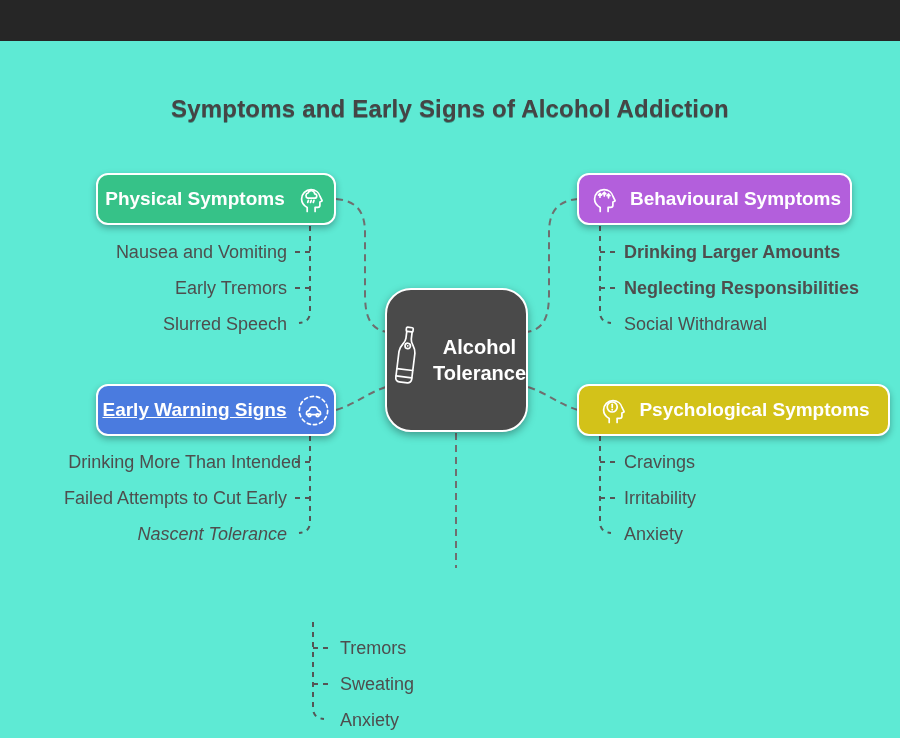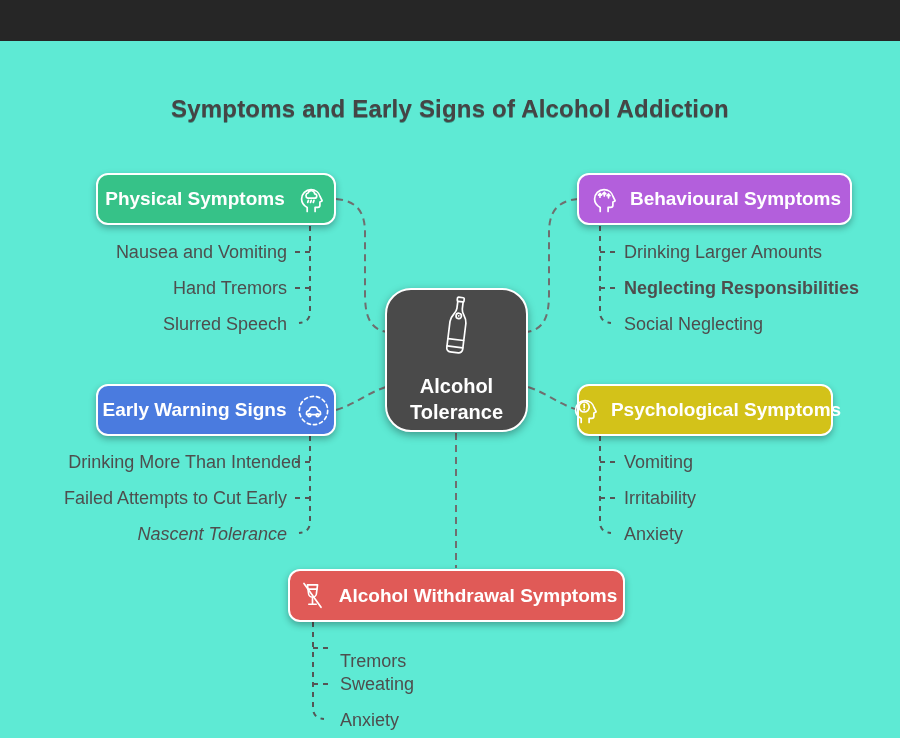--- a/index.html
+++ b/index.html
@@ -8,21 +8,21 @@
   .title{position:absolute;left:0;top:54px;width:100%;text-align:center;
          font-size:24px;font-weight:700;letter-spacing:.2px;
          text-shadow:0 1px 0 rgba(0,0,0,.35);}
   svg.connectors{position:absolute;left:0;top:0;}
   .branch-box{position:absolute;display:flex;align-items:center;justify-content:center;
               gap:10px;border:2px solid #fff;border-radius:12px;color:#fff;
               font-weight:700;font-size:19px;box-sizing:border-box;
               box-shadow:0 3px 7px rgba(0,0,0,.3);white-space:nowrap;}
   .branch-box svg{display:block;flex:0 0 auto;}
   .center-node{position:absolute;left:385px;top:247px;width:143px;height:144px;
-               border:2px solid #fff;border-radius:26px;display:flex;flex-direction:column;
+               border:2px solid #fff;border-radius:26px;display:flex;
                align-items:center;justify-content:center;gap:8px;color:#fff;
                box-sizing:border-box;box-shadow:0 3px 8px rgba(0,0,0,.35);}
   .center-label{font-size:20px;font-weight:700;text-align:center;line-height:1.3;}
   .bottle-wrap{display:block;transform:rotate(7deg);}
   .leaf{position:absolute;font-size:18px;font-weight:400;transform:translateY(-50%);
         white-space:nowrap;}
   .leaf.r{text-align:right;}
   .ic{stroke:#fff;fill:none;stroke-width:1.7;stroke-linecap:round;stroke-linejoin:round;}
 </style>
 </head>
@@ -93,71 +93,60 @@
   <div class="branch-box" style="left: 577px; top: 132px; width: 275px; height: 52px; background-color: rgb(179, 95, 220);">
     <span>
       <svg width="32" height="32" viewBox="0 0 32 32">
         <path class="ic" d="M12.2 28.5v-4.1C8.7 22.6 6.6 19.5 6.6 16c0-5.2 4.2-9.4 9.4-9.4 4.4 0 8.1 2.9 9.1 7l1.9 3.7c.2.4 0 .9-.4 1l-1.7.7v3.2c0 1.2-.9 2.1-2.1 2.1h-2.7v4.2"></path>
         <path class="ic" stroke-width="1.4" d="M12 14.2v-3.6m-1.5 1.5L12 10.4l1.5 1.7M16.3 13v-3.6m-1.5 1.5l1.5-1.7 1.5 1.7M20.5 14.8v-3.6M19 12.7l1.5-1.7 1.5 1.7"></path>
       </svg>
     </span>
     <span>Behavioural Symptoms</span>
   </div>
 
-  <div class="branch-box" style="left: 96px; top: 343px; width: 240px; height: 52px; background-color: rgb(74, 123, 223);">
+  <div class="branch-box" style="left: 96px; top: 343px; width: 240px; height: 52px; background-color: rgb(74, 123, 223); text-decoration: underline;">
     <span>Early Warning Signs</span>
     <span>
       <svg width="33" height="33" viewBox="0 0 34 34">
         <circle class="ic" cx="17" cy="17" r="14.6" stroke-width="1.5" stroke-dasharray="3.4 3.1"></circle>
         <path class="ic" stroke-width="1.4" d="M9.8 21.2v-1.9c0-.8.5-1.5 1.2-1.8l1.2-.4 1.2-2.4c.4-.7 1.1-1.2 1.9-1.2h3.4c.8 0 1.5.5 1.9 1.2l1.2 2.4 1.2.4c.7.3 1.2 1 1.2 1.8v1.9z"></path>
         <circle class="ic" stroke-width="1.4" cx="12.8" cy="21.9" r="1.5"></circle>
         <circle class="ic" stroke-width="1.4" cx="21.2" cy="21.9" r="1.5"></circle>
       </svg>
     </span>
   </div>
 
-  <div class="branch-box" style="left: 577px; top: 343px; width: 256px; height: 52px; background-color: rgb(211, 194, 25);">
+  <div class="branch-box" style="left: 577px; top: 343px; width: 313px; height: 52px; background-color: rgb(211, 194, 25);">
     <span>
       <svg width="32" height="32" viewBox="0 0 32 32">
         <path class="ic" d="M12.2 28.5v-4.1C8.7 22.6 6.6 19.5 6.6 16c0-5.2 4.2-9.4 9.4-9.4 4.4 0 8.1 2.9 9.1 7l1.9 3.7c.2.4 0 .9-.4 1l-1.7.7v3.2c0 1.2-.9 2.1-2.1 2.1h-2.7v4.2"></path>
         <circle class="ic" stroke-width="1.4" cx="15.2" cy="13" r="5"></circle>
         <path class="ic" stroke-width="1.5" d="M15.2 10.3v3.1"></path>
         <circle cx="15.2" cy="15.7" r="0.95" fill="#fff"></circle>
       </svg>
     </span>
     <span>Psychological Symptoms</span>
   </div>
 
-  <div class="branch-box" style="left: 288px; top: 528px; width: 337px; height: 53px; background-color: rgb(224, 90, 87);">
-    <span>
-      <svg width="33" height="33" viewBox="0 0 34 34">
-        <path class="ic" stroke-width="1.5" d="M11.8 6h10.4l-1.1 8.6a4.1 4.1 0 0 1-8.2 0z"></path>
-        <path class="ic" stroke-width="1.4" d="M12.4 10.4h9.2"></path>
-        <path class="ic" stroke-width="1.5" d="M17 19.8v5.4M13.2 26h7.6"></path>
-        <path class="ic" stroke-width="1.8" d="M8.2 4.6 25.8 29.2"></path>
-      </svg>
-    </span>
-    <span>Alcohol Withdrawal Symptoms</span>
-  </div>
 
   <div style="color: rgb(78, 78, 78);">
     <div class="leaf r" style="right:613px;top:211px;">Nausea and Vomiting</div>
-    <div class="leaf r" style="right:613px;top:247px;">Hand Tremors</div>
+    <div class="leaf r" style="right:613px;top:247px;">Early Tremors</div>
     <div class="leaf r" style="right:613px;top:283px;">Slurred Speech</div>
 
-    <div class="leaf" style="left:624px;top:211px;">Drinking Larger Amounts</div>
+    <div class="leaf" style="left:624px;top:211px;font-weight:bold;">Drinking Larger Amounts</div>
     <div class="leaf" style="left:624px;top:247px;font-weight:bold;">Neglecting Responsibilities</div>
-    <div class="leaf" style="left:624px;top:283px;">Social Neglecting</div>
+    <div class="leaf" style="left:624px;top:283px;">Social Withdrawal</div>
 
     <div class="leaf r" style="right:599px;top:421px;">Drinking More Than Intended</div>
     <div class="leaf r" style="right:613px;top:457px;">Failed Attempts to Cut Early</div>
     <div class="leaf r" style="right:613px;top:493px;font-style:italic;">Nascent Tolerance</div>
 
-    <div class="leaf" style="left:624px;top:421px;">Vomiting</div>
+    <div class="leaf" style="left:624px;top:421px;">Cravings</div>
     <div class="leaf" style="left:624px;top:457px;">Irritability</div>
     <div class="leaf" style="left:624px;top:493px;">Anxiety</div>
 
-    <div class="leaf" style="left:340px;top:620px;">Tremors</div>
+    <div class="leaf" style="left:340px;top:607px;">Tremors</div>
     <div class="leaf" style="left:340px;top:643px;text-align:right;">Sweating</div>
     <div class="leaf" style="left:340px;top:679px;">Anxiety</div>
   </div>
 
 </div>
 
 </body></html>

